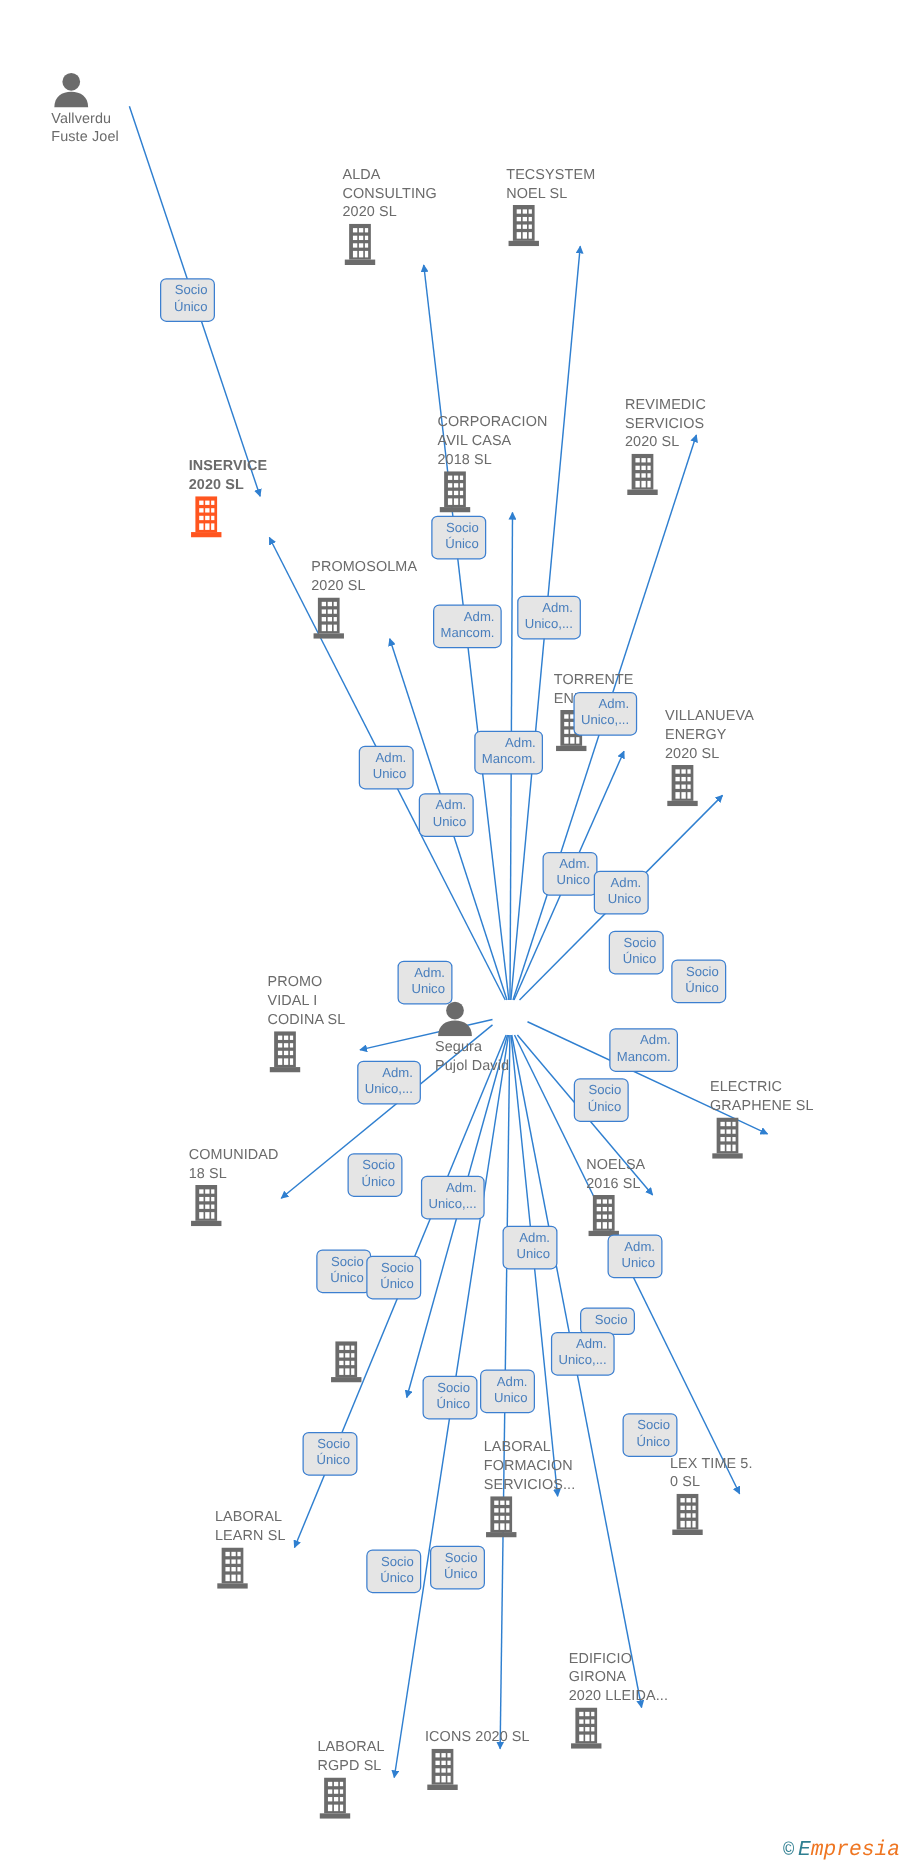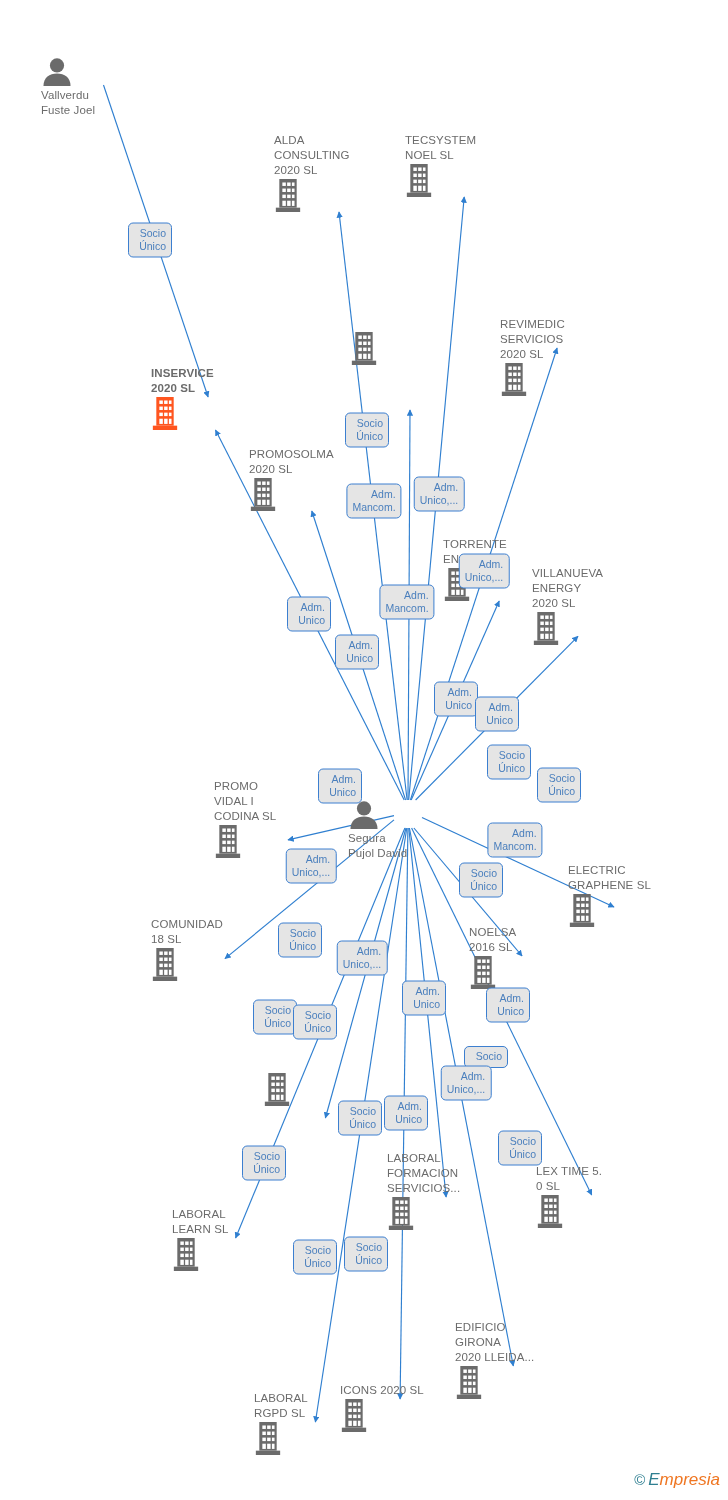--- a/index.html
+++ b/index.html
@@ -58,21 +58,21 @@
     text-align: right;
     padding: 3px 5px 4px 5px;
     white-space: pre-line;
     min-width: 44px;
   }
   .watermark {
     position: absolute;
     right: 8px;
     bottom: 10px;
     font-size: 17px;
-    font-family: Liberation Sans, sans-serif;
+    font-family: Liberation Mono, monospace;
     font-style: italic;
     color: #ef7622;
     white-space: nowrap;
     margin-left: 25px;
   }
   .watermark .cmark {
     color: #2f7f91;
     font-style: normal;
     font-size: 15px;
     margin-right: 3px;
@@ -205,20 +205,23 @@
             <rect x="9.5" y="18" width="4" height="4"></rect>
             <rect x="15" y="18" width="4" height="4"></rect>
             <rect x="20.5" y="18" width="3" height="4"></rect>
             <rect x="9.5" y="25" width="4" height="6"></rect>
             <rect x="15" y="25" width="4" height="6"></rect>
             <rect x="20.5" y="25" width="3" height="6"></rect>
           </g>
         </svg></span>
     </div>
     <div class="node company" style="left: 410px; top: 331px;">
+      <div class="label">CORPORACION
+AVIL CASA
+2018  SL</div>
       <span class="glyph"><svg width="28" height="33" viewBox="0 0 32 38" xmlns="http://www.w3.org/2000/svg">
           <rect x="6" y="0" width="20" height="33" fill="#6b6b6b"></rect>
           <rect x="2" y="33" width="28" height="5" fill="#6b6b6b"></rect>
           <g fill="#ffffff">
             <rect x="9.5" y="4" width="4" height="4"></rect>
             <rect x="15" y="4" width="4" height="4"></rect>
             <rect x="20.5" y="4" width="3" height="4"></rect>
             <rect x="9.5" y="11" width="4" height="4"></rect>
             <rect x="15" y="11" width="4" height="4"></rect>
             <rect x="20.5" y="11" width="3" height="4"></rect>

